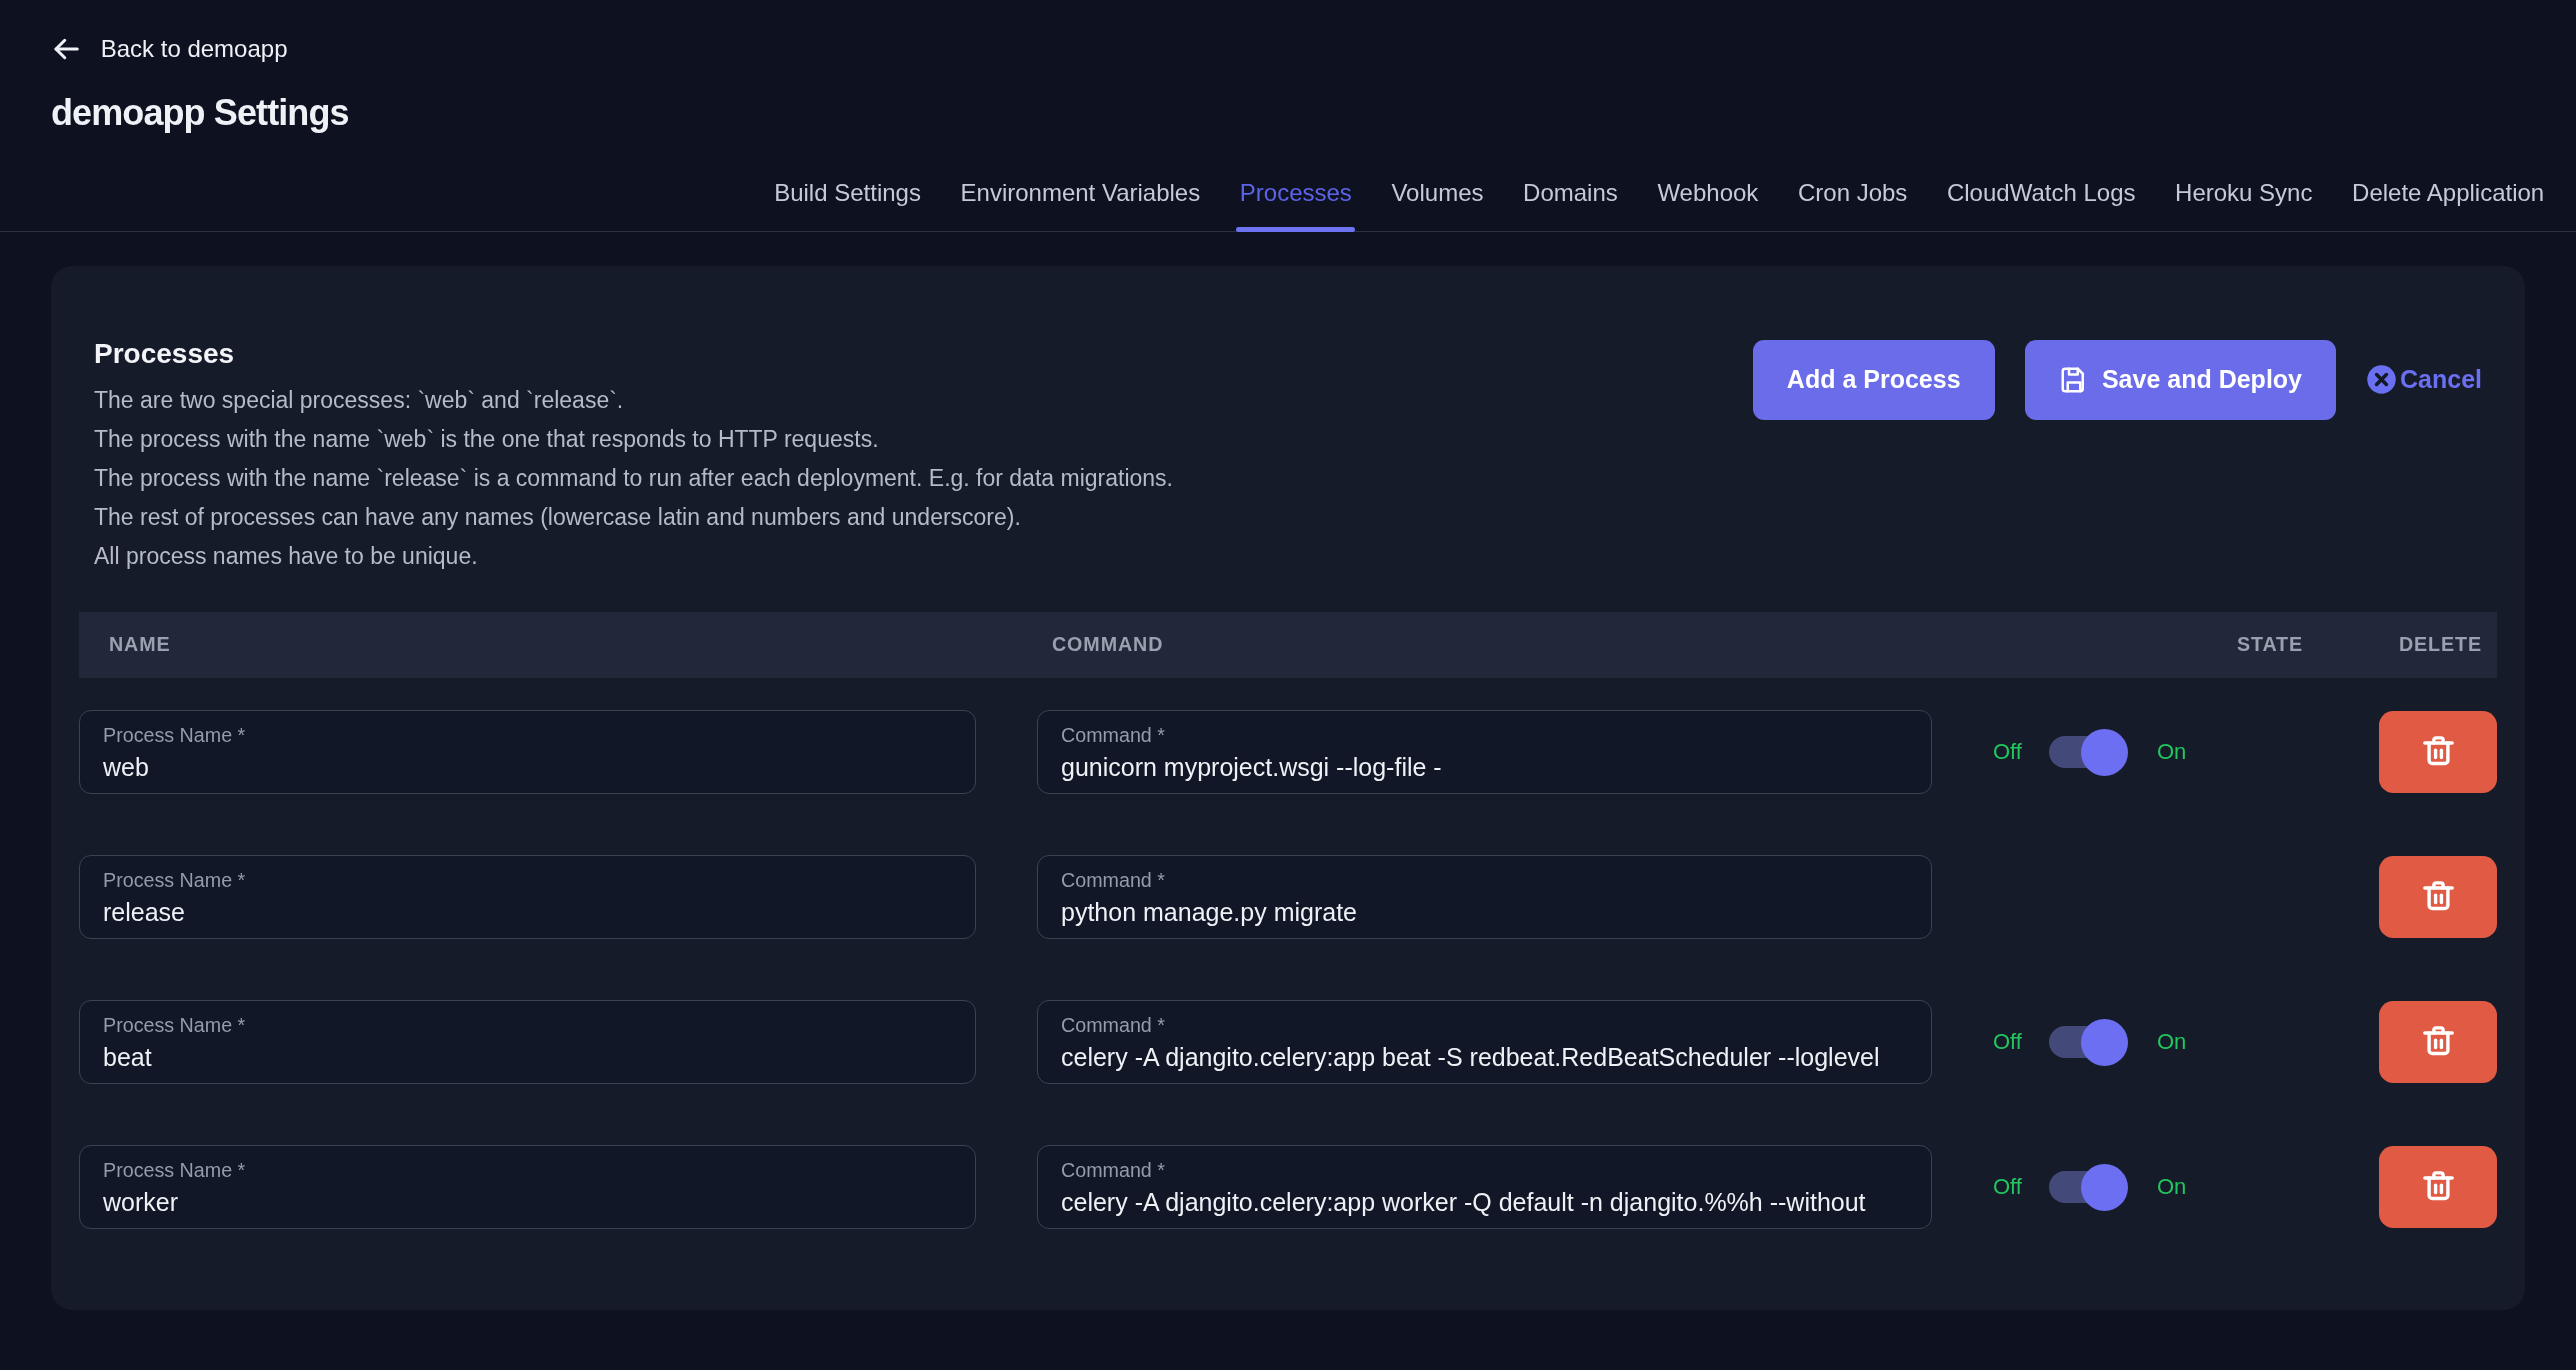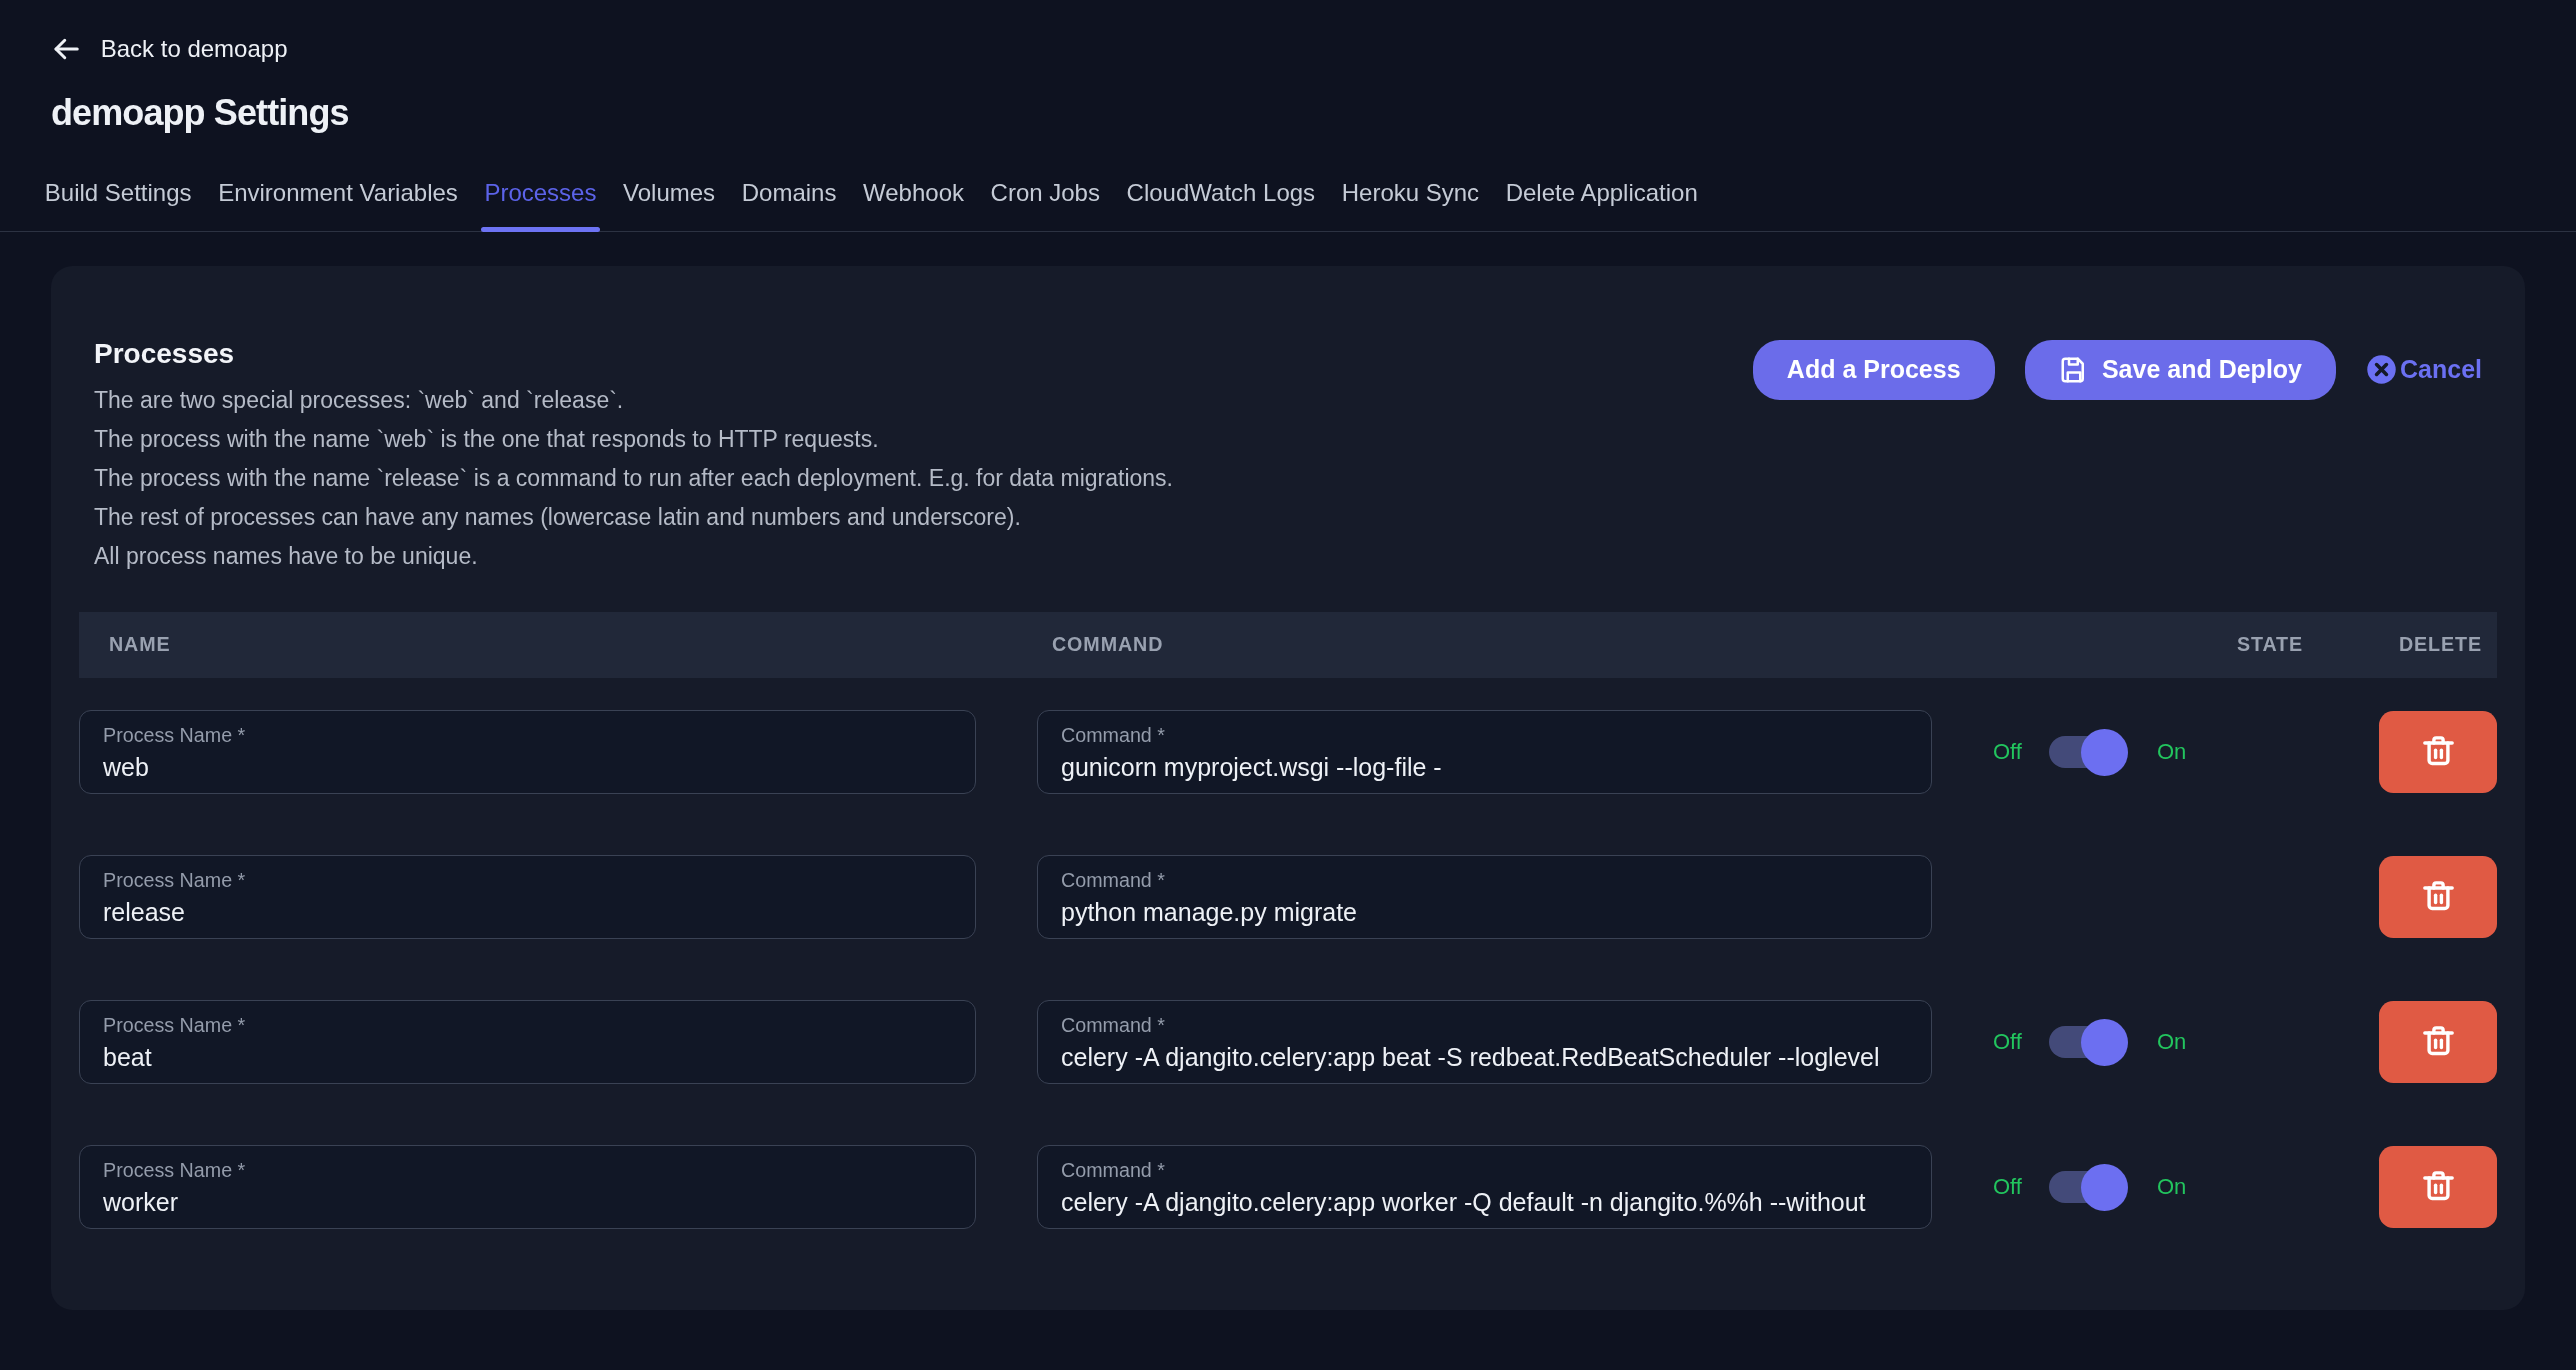--- a/index.html
+++ b/index.html
@@ -17,23 +17,24 @@
     cursor: pointer;
   }
   .back-link svg { width: 30px; height: 30px; }
   .page-title {
     margin-top: 25px;
     font-size: 36px; font-weight: 700; letter-spacing: -0.9px; color: #eef1f6;
   }
   
   .tabbar {
     margin-top: 45px;
-    padding: 0 43px;
-    display: flex; gap: 23px;
+    padding: 0 30px;
+    display: flex; gap: 36px;
     border-bottom: 0.9px solid #2c3242;
+    justify-content: flex-end;
   }
   .tab {
     position: relative;
     background: none; border: none;
     font-family: inherit; font-size: 24px; font-weight: 500;
     color: #c5cbd6; padding: 0 1.8px 24px 1.8px; cursor: pointer; white-space: nowrap;
   }
   .tab.active { color: #5c63e9; }
   .tab.active::after {
     content: ""; position: absolute; left: -1.8px; right: -1.8px; bottom: -0.9px;
@@ -45,21 +46,21 @@
     background: #161b29;
     border-radius: 21.5px;
     padding: 72px 28px 81px 28px;
   }
   .panel-head { display: flex; justify-content: space-between; align-items: flex-start; padding: 0 15px; }
   .panel-title { font-size: 28px; font-weight: 700; color: #f2f4f8; margin-bottom: 10.7px; }
   .panel-desc p { font-size: 23px; line-height: 39px; color: #b5bbc7; }
   .panel-actions { display: flex; align-items: center; gap: 30px; padding-top: 1.8px; flex-shrink: 0; }
   .btn {
     display: inline-flex; align-items: center; justify-content: center; gap: 13.4px;
-    height: 60px; padding: 0 34px; border: none; border-radius: 27px;
+    height: 80px; padding: 0 34px; border: none; border-radius: 11px;
     background: #6b6cea; color: #ffffff;
     font-family: inherit; font-size: 25px; font-weight: 700; cursor: pointer; white-space: nowrap;
   }
   .btn svg { width: 30px; height: 30px; }
   .btn-link {
     display: inline-flex; align-items: center; gap: 3px;
     background: none; border: none; cursor: pointer;
     color: #6b70f2; font-family: inherit; font-size: 25px; font-weight: 700;
   }
   .btn-link svg { width: 31px; height: 31px; }

